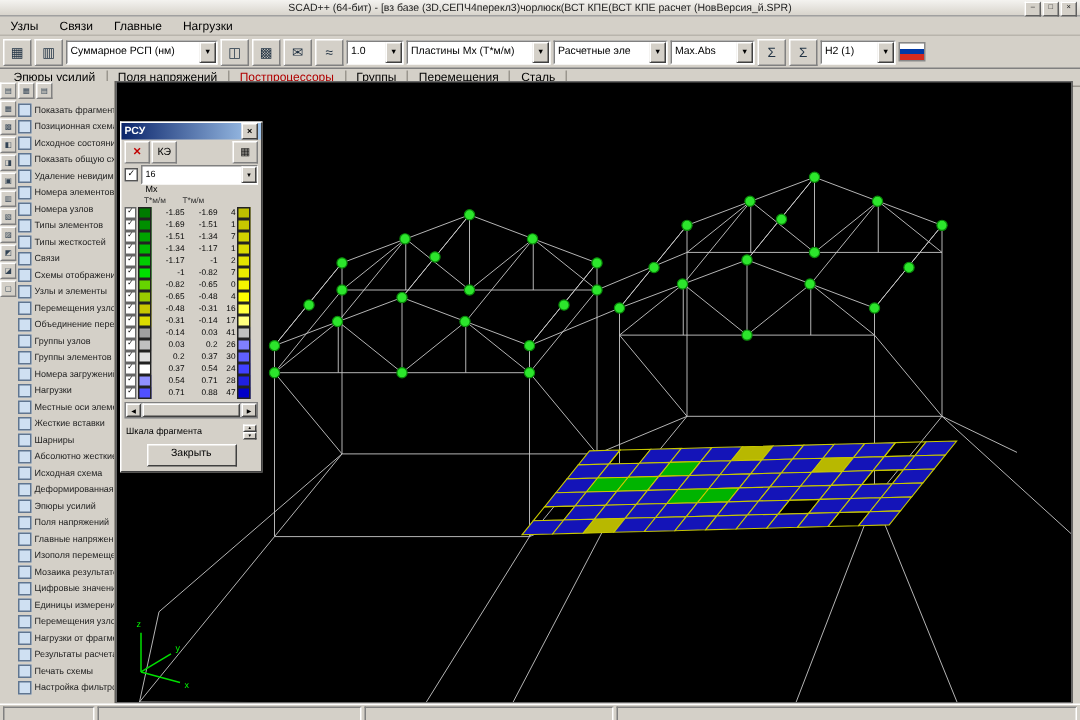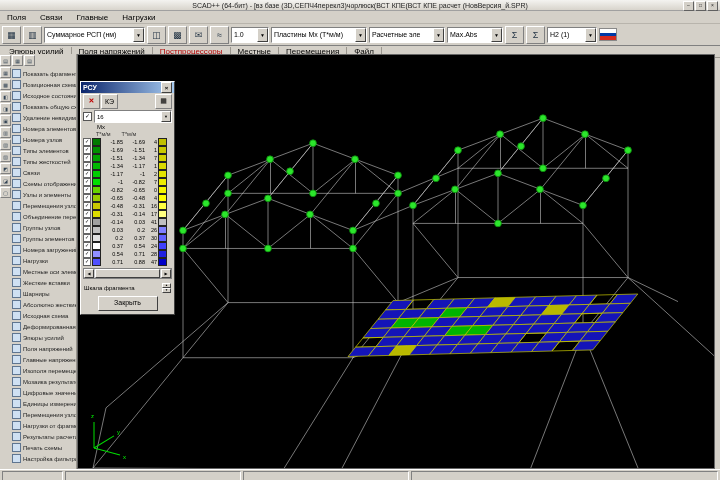--- a/index.html
+++ b/index.html
@@ -90,21 +90,21 @@
 <div class="titlebar">
   <span>SCAD++ (64-бит) - [вз базе (3D,СЕПЧ4перекл3)чорлюск(ВСТ КПЕ(ВСТ КПЕ расчет (НовВерсия_й.SPR)</span>
   <span class="win-btns" id="win-btns">
       <span class="win-btn">–</span>
       <span class="win-btn">□</span>
       <span class="win-btn">×</span>
     </span>
 </div>
 
 <div class="menubar" id="menubar">
-    <span class="menu-item">Поля</span>
+    <span class="menu-item">Узлы</span>
     <span class="menu-item">Связи</span>
     <span class="menu-item">Главные</span>
     <span class="menu-item">Нагрузки</span>
   </div>
 
 <div class="toolbar">
   <span id="tb-left" style="display:flex;gap:2px">
       <span class="tbtn">▦</span>
       <span class="tbtn">▥</span>
     </span>
@@ -142,23 +142,23 @@
     <span>H2 (1)</span>
       <span class="arrow">▼</span>
   </span>
   <span class="flag"></span>
 </div>
 
 <div class="tabsrow" id="tabs">
     <span class="tab">Эпюры усилий</span>
     <span class="tab">Поля напряжений</span>
     <span class="tab sel">Постпроцессоры</span>
-    <span class="tab">Местные</span>
+    <span class="tab">Группы</span>
     <span class="tab">Перемещения</span>
-    <span class="tab">Файл</span>
+    <span class="tab">Сталь</span>
   </div>
 
 <div class="content">
   <div class="strip" id="strip">
       <span class="sbtn">▤</span>
       <span class="sbtn">▦</span>
       <span class="sbtn">▩</span>
       <span class="sbtn">◧</span>
       <span class="sbtn">◨</span>
       <span class="sbtn">▣</span>

